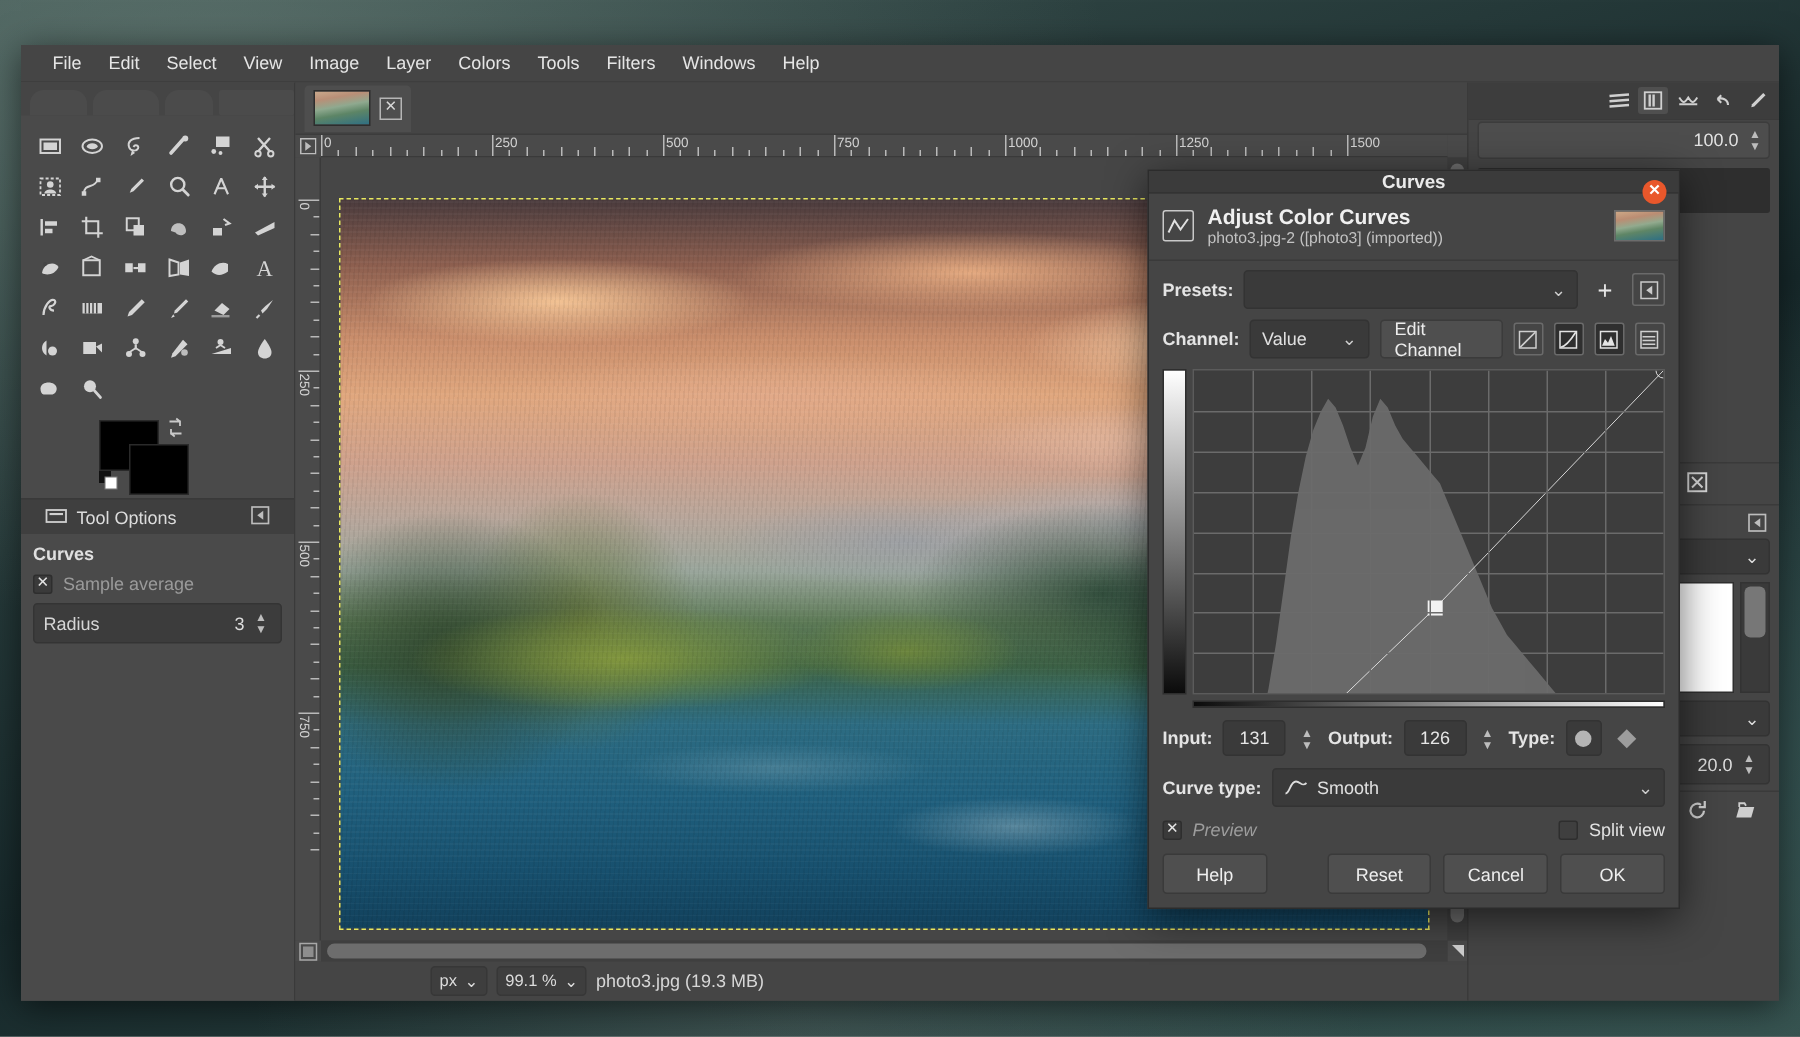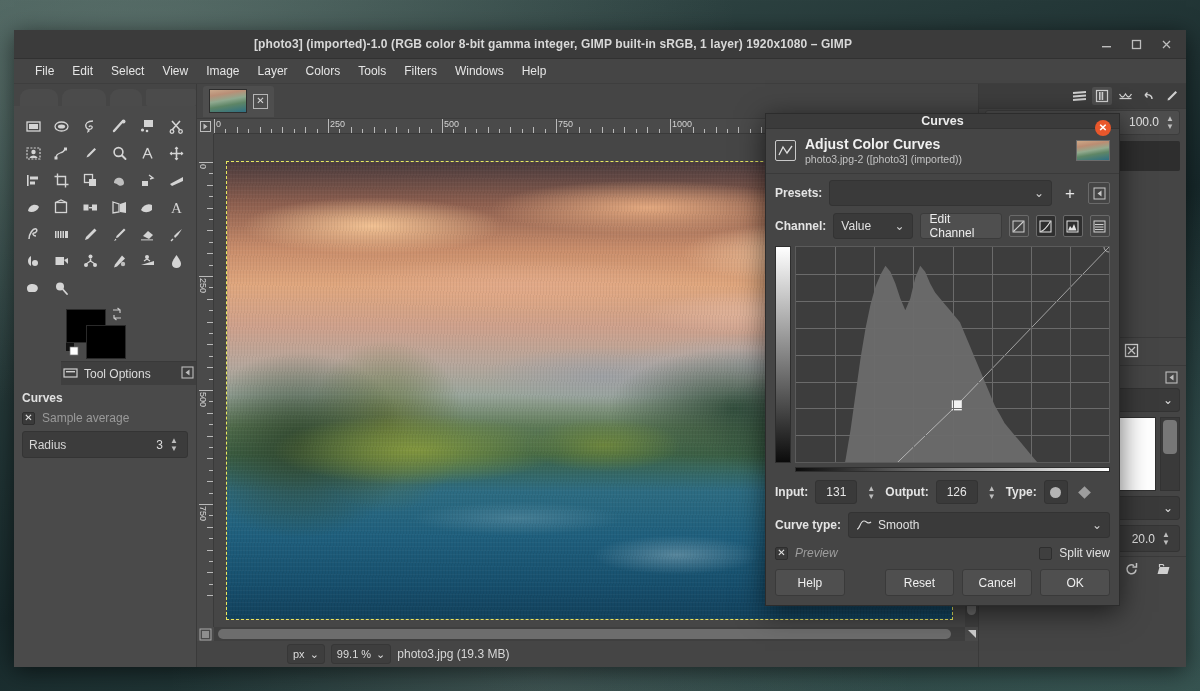--- a/index.html
+++ b/index.html
@@ -108,23 +108,22 @@
   .bgcolor {
     position: absolute; left: 72px; top: 20px;
     width: 40px; height: 34px; background: #000;
     border: 1px solid #2a2a2a;
   }
   .swapicon { position: absolute; left: 96px; top: 2px; color: #c9c9c9; }
   .resetcolors { position: absolute; left: 52px; top: 38px; }
 
   .panel-head {
     height: 24px; background: #3f3f3f;
-    display: flex; align-items: center; padding: 0 2px; gap: 6px;
+    display: flex; align-items: center; padding: 0 16px; gap: 6px;
     border-top: 1px solid #393939;
-    margin-left: 47px;
   }
   .panel-head .ph-title { color: #dcdcdc; font-size: 12px; }
   .panel-head .ph-btn { margin-left: auto; }
 
   .tooloptions {
     flex: 1; background: #4a4a4a; padding: 6px 8px;
     display: flex; flex-direction: column; gap: 6px;
   }
   .to-title { color: #e0e0e0; font-size: 12px; font-weight: bold; }
   .checkrow { display: flex; align-items: center; gap: 7px; }
@@ -410,40 +409,20 @@
   .muted { color: #9d9d9d; font-size: 12px; font-style: italic; }
   .white-lbl { color: #e2e2e2; font-size: 12px; }
 </style>
 </head>
 <body>
 
 <div class="desktop-bg"></div>
 
 <div class="gimp-window">
 
-  <div class="titlebar">
-    <div class="title">[photo3] (imported)-1.0 (RGB color 8-bit gamma integer, GIMP built-in sRGB, 1 layer) 1920x1080 – GIMP</div>
-    <div class="winbtns">
-      <div class="winbtn">
-        <svg width="13" height="13" viewBox="0 0 13 13">
-            <rect x="2" y="8" width="9" height="1.4" fill="#bdbdbd"></rect>
-          </svg>
-      </div>
-      <div class="winbtn">
-        <svg width="13" height="13" viewBox="0 0 13 13">
-            <rect x="2.5" y="2.5" width="8" height="8" fill="none" stroke="#bdbdbd" stroke-width="1.3"></rect>
-          </svg>
-      </div>
-      <div class="winbtn">
-        <svg width="13" height="13" viewBox="0 0 13 13">
-            <path d="M3 3 L10 10 M10 3 L3 10" stroke="#bdbdbd" stroke-width="1.3" fill="none"></path>
-          </svg>
-      </div>
-    </div>
-  </div>
 
   <div class="menubar">
     <div class="menuitem">File</div>
     <div class="menuitem">Edit</div>
     <div class="menuitem">Select</div>
     <div class="menuitem">View</div>
     <div class="menuitem">Image</div>
     <div class="menuitem">Layer</div>
     <div class="menuitem">Colors</div>
     <div class="menuitem">Tools</div>

